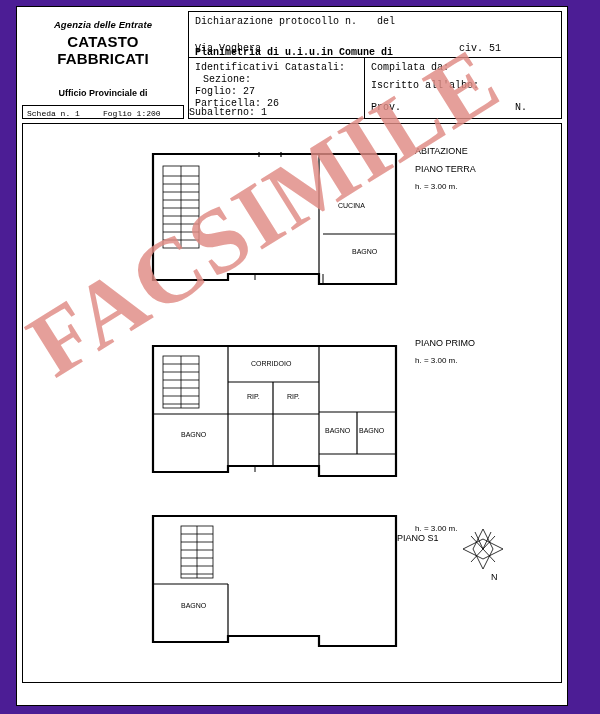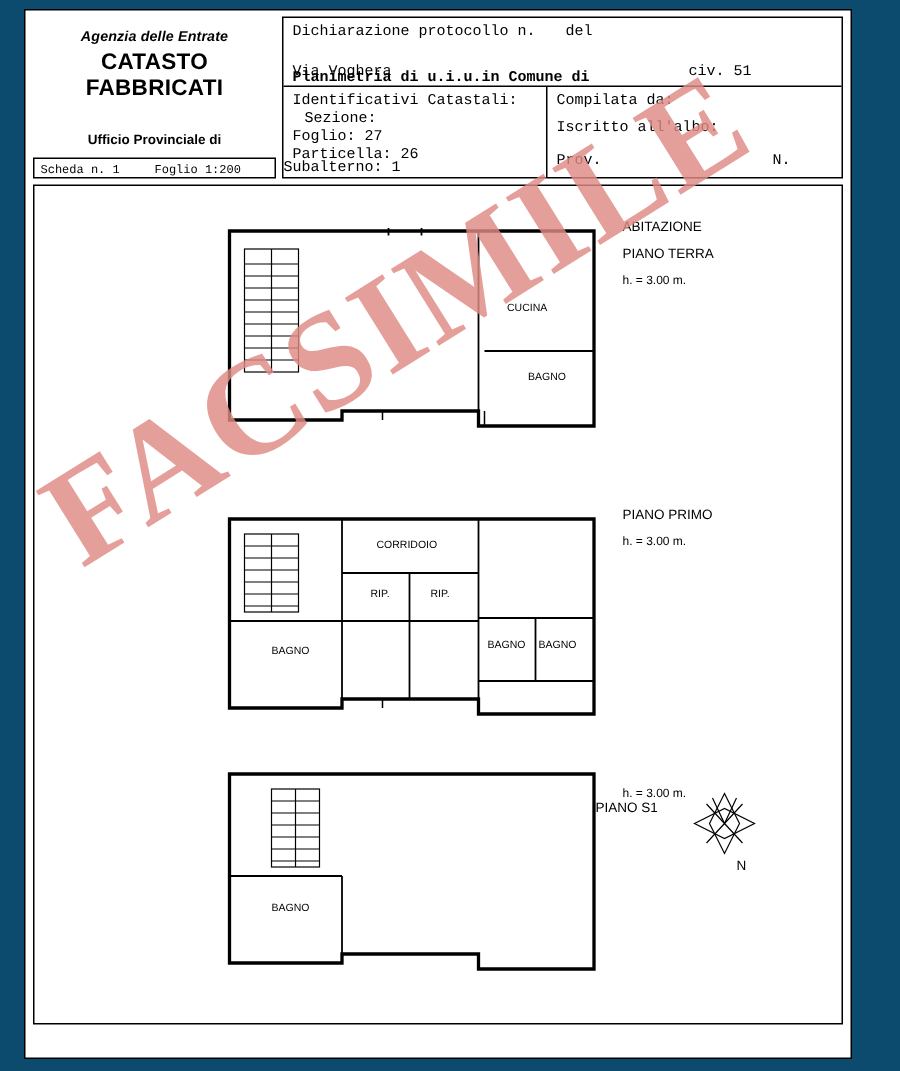--- a/index.html
+++ b/index.html
@@ -11,21 +11,21 @@
     width: 600px;
     height: 714px;
     font-family: "Liberation Sans", sans-serif;
     color: #000;
     overflow: hidden;
   }
   .page {
     position: relative;
     width: 600px;
     height: 714px;
-    background: #0c4a6e;
+    background: #4c1d95;
   }
   .sheet {
     position: absolute;
     left: 16px;
     top: 6px;
     width: 552px;
     height: 700px;
     border: 1px solid #000;
     background: #fff;
     box-sizing: border-box;

